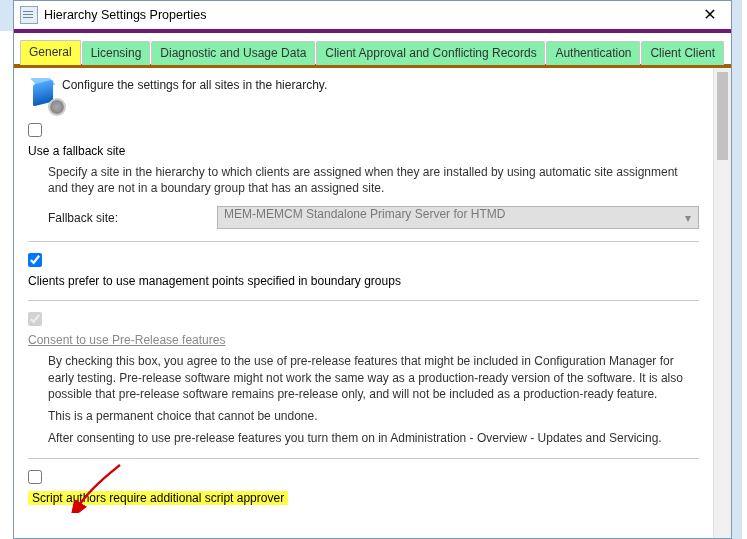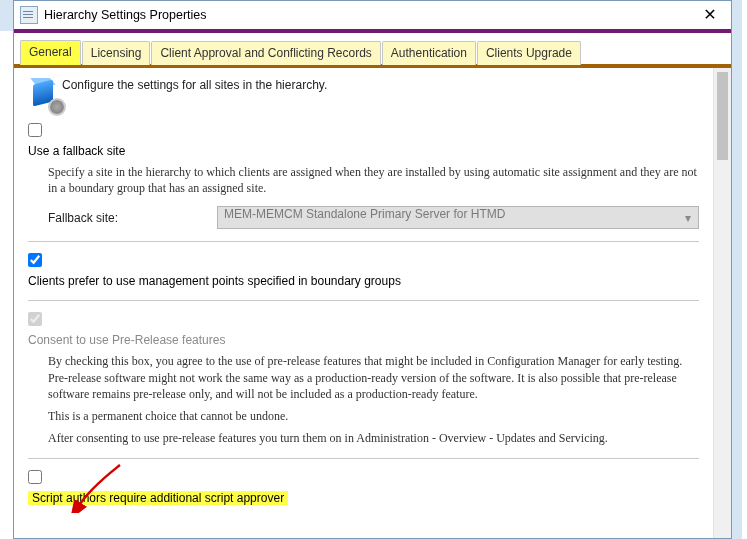--- a/index.html
+++ b/index.html
@@ -76,21 +76,21 @@
     align-items: flex-end;
     padding: 6px 6px 0 6px;
     gap: 0;
     border-bottom: 4px solid #a16207;
     background: #fff;
   }
   .tab {
     padding: 4px 8px 5px 8px;
     border: 1px solid #c7c7c7;
     border-bottom: none;
-    background: #fef9c3;
+    background: #86efac;
     margin-right: 1px;
     min-width: 0;
     font-size: 12px;
     color: #333;
     white-space: nowrap;
     position: relative;
     top: 1px;
     border-top-left-radius: 2px;
     border-top-right-radius: 2px;
   }
@@ -162,21 +162,20 @@
     display:flex; align-items:flex-start; gap:7px;flex-direction:column;
   }
   .chk input[type=checkbox]{
     width:14px; height:14px;
     margin:1px 0 0 0;
   }
   .para {
     margin: 6px 0 0 20px;
     color: #333;
     line-height: 1.35;
-    font-family: Liberation Serif, serif;
   }
   .form-row {
     display:flex; align-items:center;
     gap: 14px;
     margin: 10px 0 0 20px;
   }
   .form-row label { width: 155px; color:#222;}
   .select-disabled {
     flex:1;
     border:1px solid #b5b5b5;
@@ -185,21 +184,21 @@
     height: 21px;
     display:flex; align-items:flex-start; justify-content:space-between;
     padding: 0 2px 0 6px;
     font-size:12px;
   }
   .select-disabled .caret {
     width:16px; height:100%;
     display:flex; align-items:center; justify-content:center;
     color:#8a8a8a;
   }
-  .grey { color:#8a8a8a; }
+  .grey { color:#8a8a8a;text-decoration:underline; }
   .hl {
     background: #ffff4a;
     padding: 0 4px;
   }
   
   .arrow {
     position: absolute;
     left: 56px;
     top: 462px;
     width: 60px;
@@ -217,23 +216,24 @@
 
   <div class="titlebar">
     <div class="sysicon"></div>
     <div class="title">Hierarchy Settings Properties</div>
     <div class="close">✕</div>
   </div>
 
   <div class="tabstrip">
     <div class="tab active">General</div>
     <div class="tab">Licensing</div>
+    <div class="tab">Diagnostic and Usage Data</div>
     <div class="tab">Client Approval and Conflicting Records</div>
     <div class="tab">Authentication</div>
-    <div class="tab">Clients Upgrade</div>
+    <div class="tab">Client Client</div>
   </div>
 
   <div class="content-wrap">
     <div class="content">
 
       <div class="introrow">
         <div class="bigicon">
           <div class="top3d"></div>
           <div class="body3d"></div>
           <div class="gear"></div>

